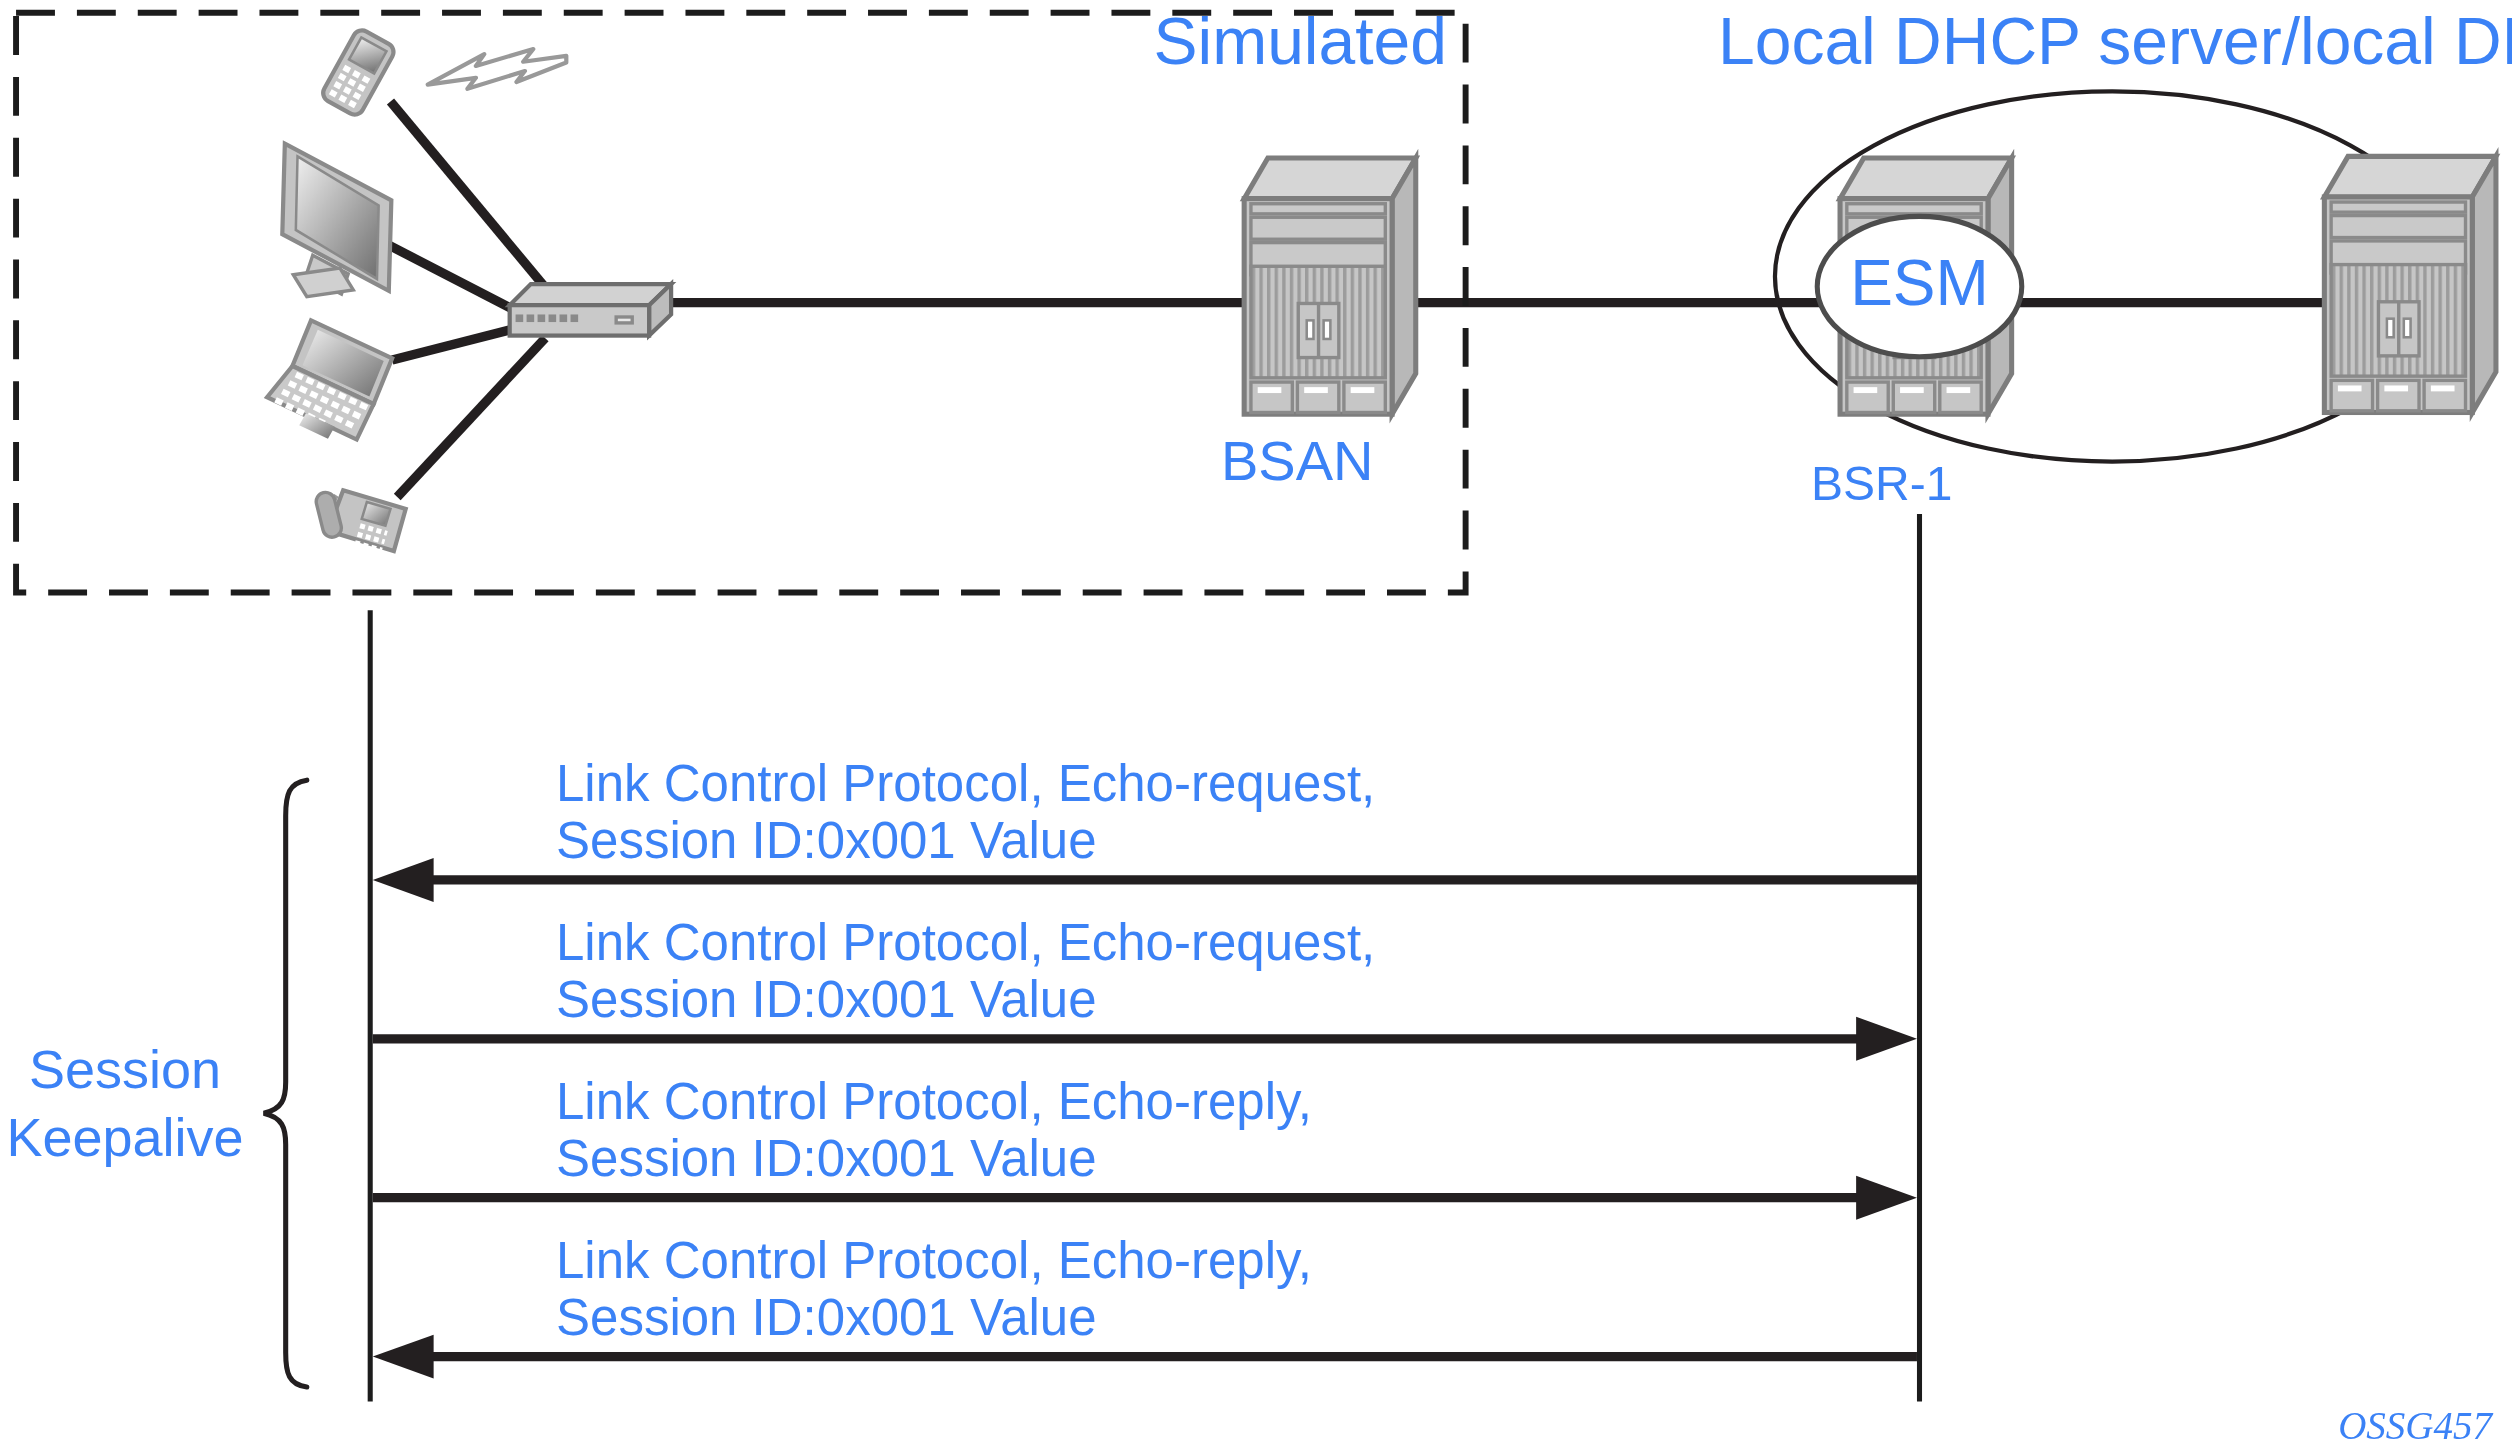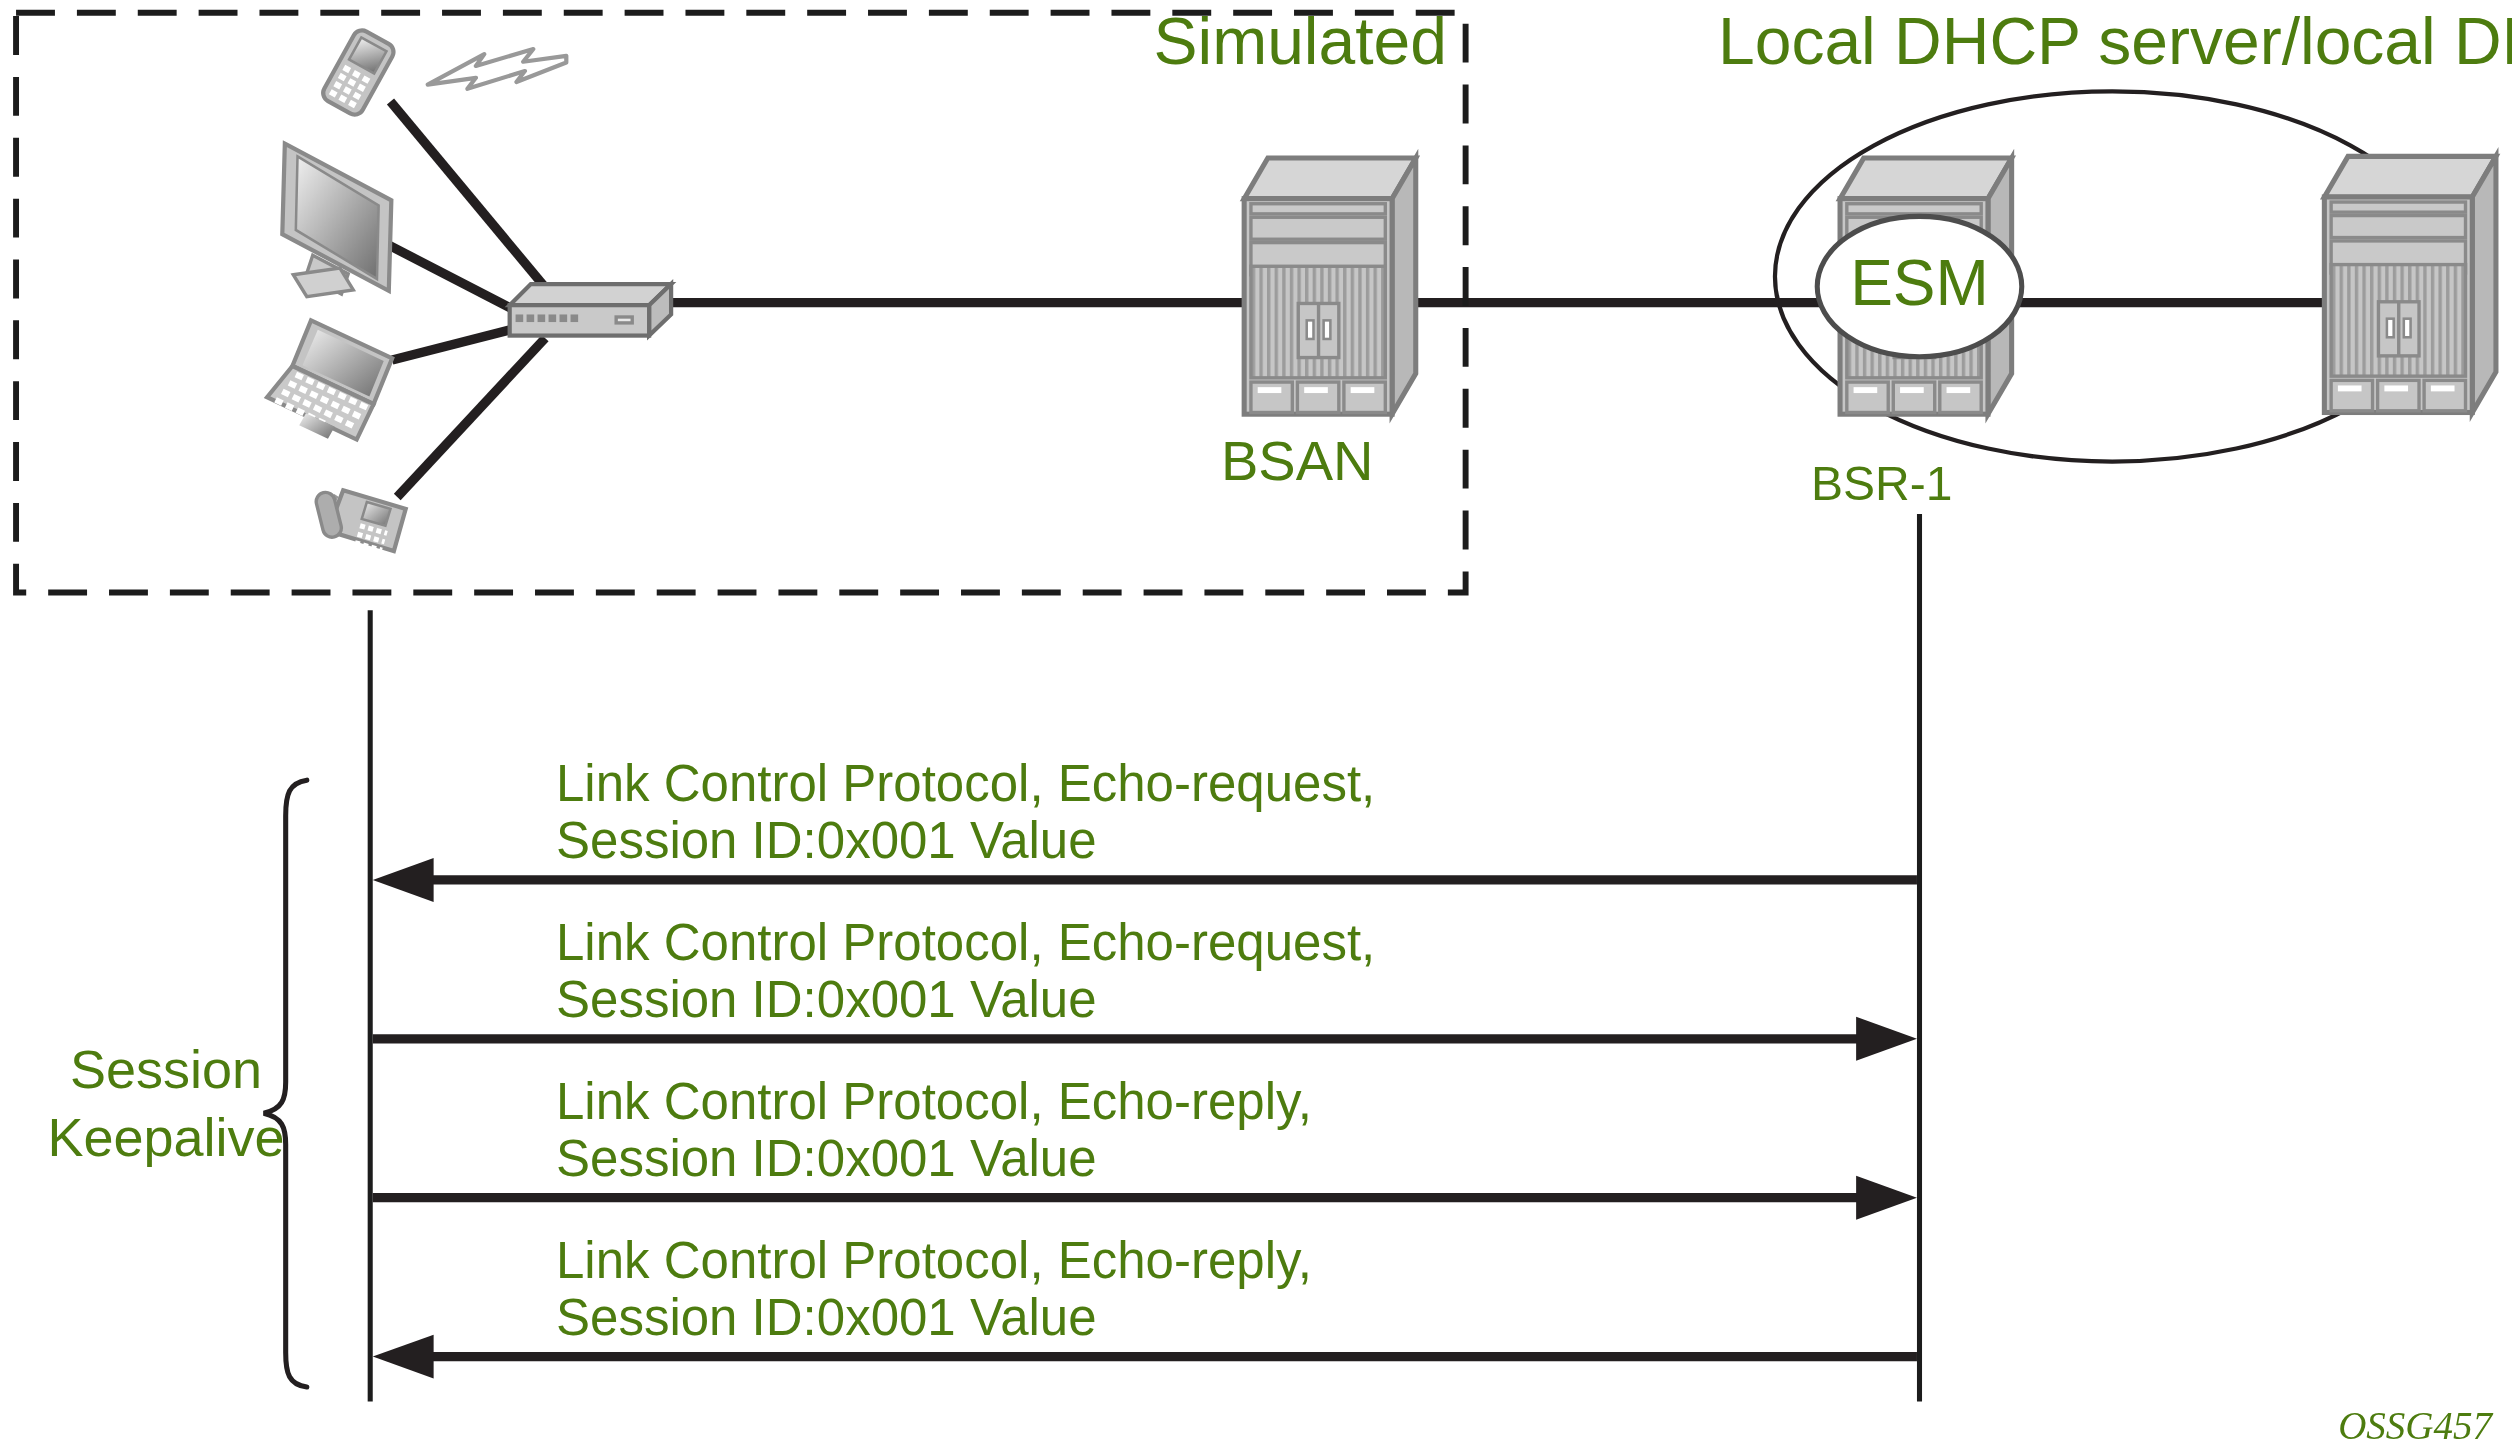--- a/index.html
+++ b/index.html
@@ -1,31 +1,31 @@
 <!DOCTYPE html>
 <html style="font-size:13.5px"><head>
 <meta charset="utf-8">
 <style>
   html,body{margin:0;padding:0;background:#ffffff;}
   .canvas{
     position:relative;
     width:2512px;height:1453px;
     background:#ffffff;
     font-family:"Liberation Sans","DejaVu Sans",sans-serif;
-    color:#4d7c0f;
+    color:#3b82f6;
     overflow:hidden;
   }
   .canvas svg{position:absolute;left:0;top:0;}
   .lbl{position:absolute;white-space:nowrap;}
   .t-simulated{left:972px;top:3.4px;width:475px;text-align:right;font-size:66px;}
   .t-dhcp{left:1718px;top:3.4px;font-size:66px;}
   .t-bsan{left:1221px;top:428px;width:220px;text-align:left;font-size:56px;}
   .t-bsr1{left:1811px;top:456px;width:220px;font-size:48px;}
   .t-esm{left:1817px;top:246px;width:205px;text-align:center;font-size:64px;}
-  .t-sess{left:0px;top:1035px;width:250px;text-align:center;font-size:54px;line-height:68px;padding-left:41px;}
+  .t-sess{left:0px;top:1035px;width:250px;text-align:center;font-size:54px;line-height:68px;}
   .t-msg{position:absolute;left:556px;font-size:51px;line-height:57px;white-space:nowrap;}
   .t-msg1{top:755px;}
   .t-msg2{top:914px;}
   .t-msg3{top:1073px;}
   .t-msg4{top:1232px;}
   .t-fig{left:2198px;top:1403px;width:294px;text-align:right;
          font-family:"Liberation Serif","DejaVu Serif",serif;
          font-style:italic;font-size:39px;}
 </style>
 </head>

